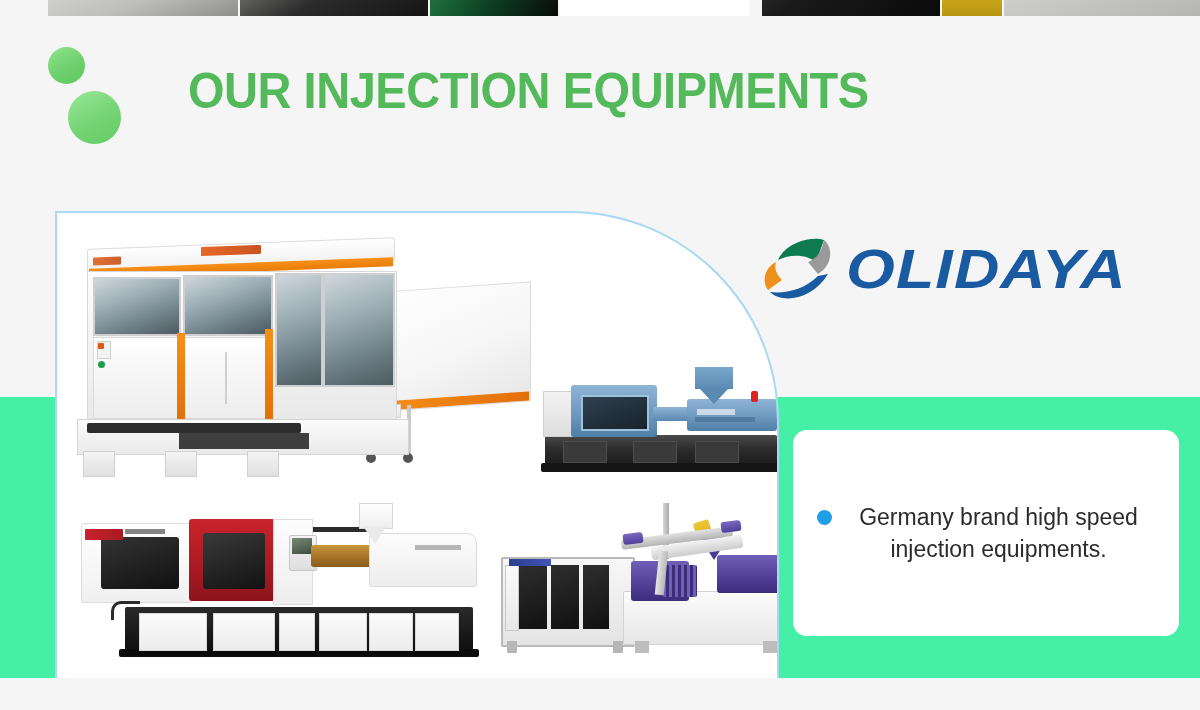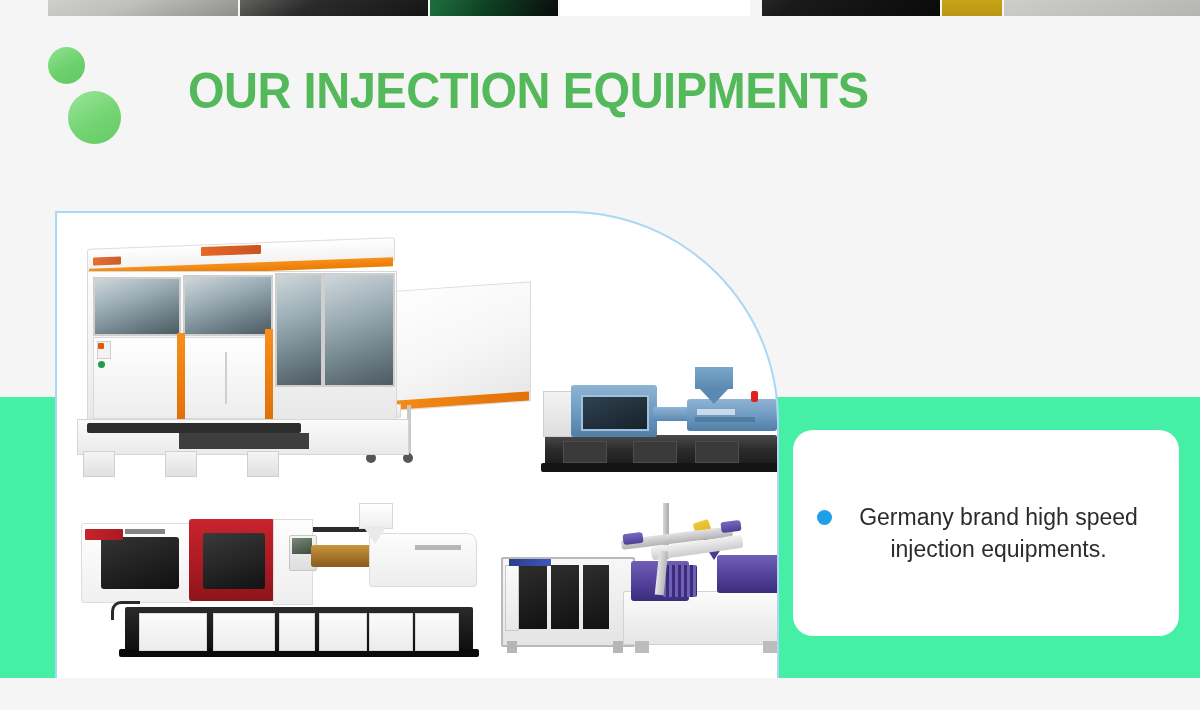--- a/index.html
+++ b/index.html
@@ -230,21 +230,21 @@
   .logo-wrap{position:absolute;left:760px;top:234px;width:430px;height:76px;}
   .logo-mark{position:absolute;left:0;top:0;width:82px;height:72px;}
   .logo-text{position:absolute;left:86px;top:6px;
     font-size:56px;font-weight:bold;font-style:italic;color:#1a5aa0;
     letter-spacing:1px;line-height:58px;white-space:nowrap;
     transform:scaleX(1.12);transform-origin:left center;
     font-family:"Liberation Sans","DejaVu Sans",sans-serif;}
 
   
   .callout{position:absolute;left:793px;top:430px;width:386px;height:206px;
-    background:#ffffff;border-radius:20px;display:flex;align-items:center;}
+    background:#ffffff;border-radius:14px;display:flex;align-items:center;}
   .callout-inner{display:flex;align-items:flex-start;padding:0 26px 0 24px;width:100%;box-sizing:border-box;}
   .bullet{flex:0 0 auto;width:15px;height:15px;border-radius:50%;background:#1e9fe8;margin-top:9px;margin-right:12px;}
   .callout-text{font-size:23px;line-height:32px;color:#2b2b2b;text-align:center;flex:1;}
 </style>
 </head>
 <body>
 
 <div class="page">
 
   <div class="top-strip">
@@ -368,20 +368,29 @@
       <div class="robot-beam2"></div>
       <div class="robot-cap"></div>
       <div class="robot-cap2"></div>
       <div class="robot-arm"></div>
 
     </div>
 
   </div>
   <div class="blue-frame"></div>
 
+  <div class="logo-wrap">
+    <svg class="logo-mark" viewBox="0 0 82 72">
+      <path d="M18 26 C26 8, 52 2, 64 6 L56 28 C46 20, 30 20, 18 26 Z" fill="#0f7a4e"></path>
+      <path d="M64 6 C74 14, 72 32, 58 40 L48 28 C58 24, 62 16, 64 6 Z" fill="#9a9a9a"></path>
+      <path d="M16 28 C4 34, 2 48, 8 56 L22 46 C16 40, 14 34, 16 28 Z" fill="#ef8f1c"></path>
+      <path d="M10 58 C22 70, 52 66, 68 40 L58 42 C44 56, 24 60, 10 58 Z" fill="#1a5aa0"></path>
+    </svg>
+    <div class="logo-text">OLIDAYA</div>
+  </div>
 
   <div class="callout">
     <div class="callout-inner">
       <div class="bullet"></div>
       <div class="callout-text">Germany brand high speed injection equipments.</div>
     </div>
   </div>
 
 </div>
 

